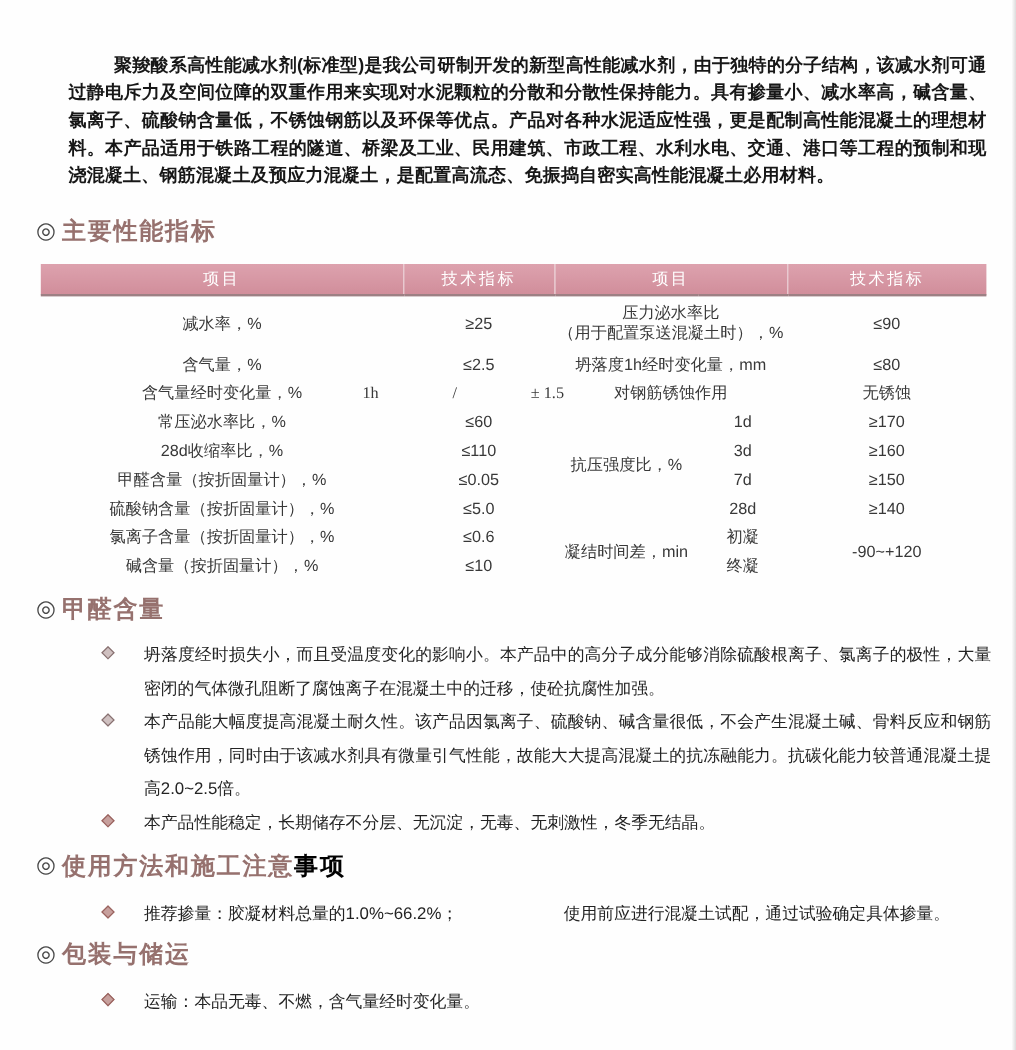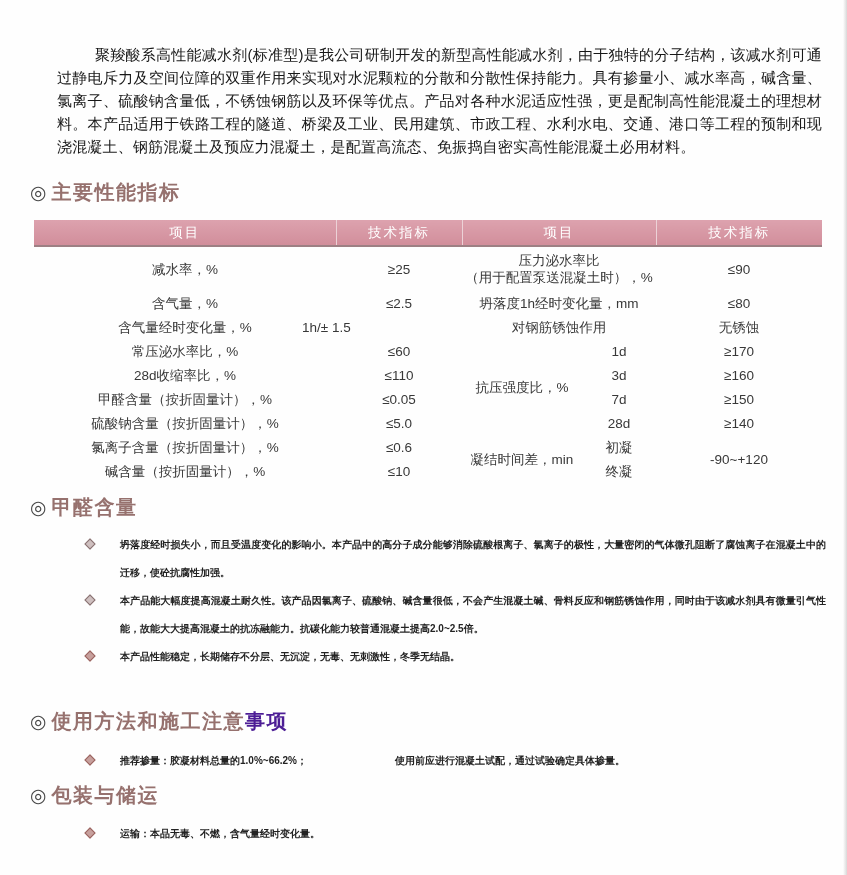--- a/index.html
+++ b/index.html
@@ -11,69 +11,69 @@
     color:#222;
     overflow:hidden;
   }
   .page::after{
     content:"";position:absolute;top:0;right:0;width:4px;height:100%;
     background:linear-gradient(to left,#d8d8d8,rgba(255,255,255,0));
     pointer-events:none;
   }
   .intro{
     position:absolute;top:28px;left:57px;width:765px;
-    font-size:15px;line-height:23px;font-weight:400;
+    font-size:15px;line-height:23px;font-weight:700;
     text-align:justify;text-indent:38px;color:#171717;
     letter-spacing:0.2px;
   }
   .sec-heading{
     position:absolute;left:30px;
     display:flex;align-items:center;
     font-size:20px;font-weight:700;letter-spacing:1.5px;
     color:#96716e;
   }
   .sec-heading .ring{
     font-size:19px;color:#474747;font-weight:400;
     margin-right:5px;letter-spacing:0;
   }
-  .sec-heading .tail{color:#4c1d95;}
+  .sec-heading .tail{color:#000000;}
   
   .perf-table{
     position:absolute;left:34px;top:220px;width:788px;
     border-collapse:collapse;table-layout:fixed;
     font-size:13.5px;color:#383838;
   }
   .perf-table th{
     background:linear-gradient(#dda2ae,#d18e9b);
     color:#fff;font-weight:400;height:23px;font-size:13.5px;
     border-bottom:2px solid #9d8084;letter-spacing:2px;
   }
   .perf-table th + th{border-left:1px solid #ecd2d7;}
   .perf-table td{
     text-align:center;vertical-align:middle;
     height:24px;padding:0 2px;line-height:17px;
   }
   .perf-table tr.tall td{height:44px;}
   .two-line{line-height:18px;}
   .triple{
-    display:flex;align-items:center;
-    margin-left:-36px;margin-right:-10px;
+    display:flex;justify-content:space-between;align-items:center;
+    margin-left:-36px;margin-right:-10px;font-family:Liberation Serif, serif;
   }
   
   .bullets{position:absolute;left:86px;width:740px;}
   .bullet{display:flex;align-items:flex-start;}
   .bullet .dwrap{flex:none;width:34px;padding-top:9px;}
   .diamond{
     display:block;width:8px;height:8px;transform:rotate(45deg);
     border:1.5px solid #877070;background:#cfc0c0;box-sizing:border-box;
   }
   .diamond.rose{border-color:#99625e;background:#c7a09d;}
   .bullet .btext{
-    flex:1;font-size:10px;line-height:28px;color:#232323;
-    text-align:justify;font-weight:700;
+    flex:1;font-size:14px;line-height:28px;color:#232323;
+    text-align:justify;font-weight:400;
   }
   .usage-line .btext .gap{display:inline-block;width:88px;}
 </style>
 </head>
 <body>
 
 <div class="page">
 
   <p class="intro">聚羧酸系高性能减水剂(标准型)是我公司研制开发的新型高性能减水剂，由于独特的分子结构，该减水剂可通过静电斥力及空间位障的双重作用来实现对水泥颗粒的分散和分散性保持能力。具有掺量小、减水率高，碱含量、氯离子、硫酸钠含量低，不锈蚀钢筋以及环保等优点。产品对各种水泥适应性强，更是配制高性能混凝土的理想材料。本产品适用于铁路工程的隧道、桥梁及工业、民用建筑、市政工程、水利水电、交通、港口等工程的预制和现浇混凝土、钢筋混凝土及预应力混凝土，是配置高流态、免振捣自密实高性能混凝土必用材料。</p>
 

